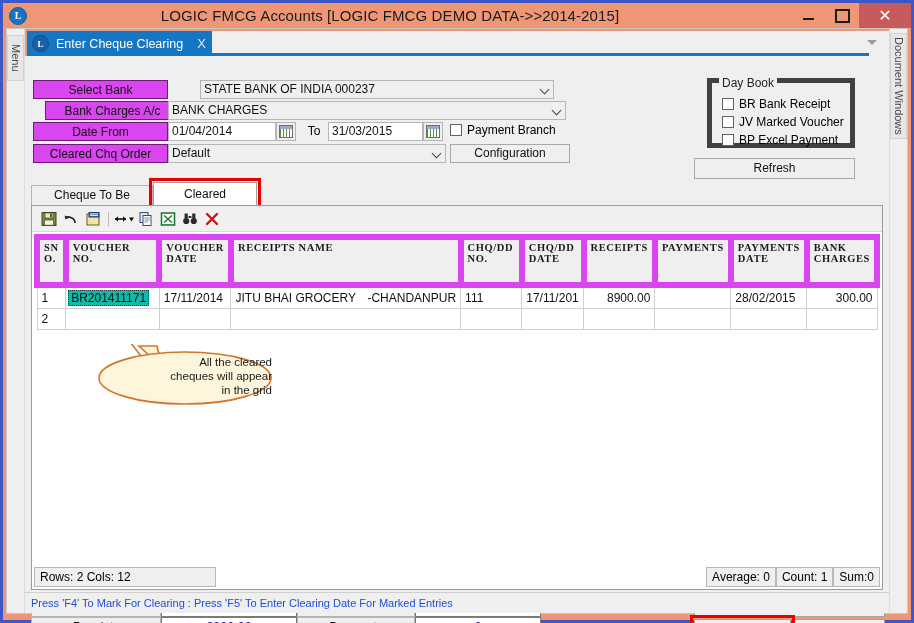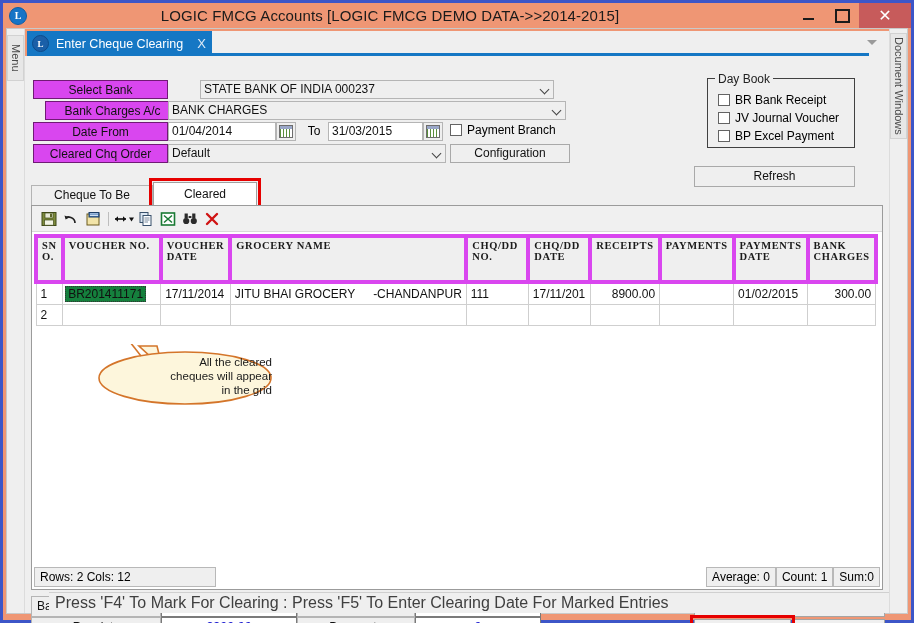--- a/index.html
+++ b/index.html
@@ -158,21 +158,21 @@
   }
   .cbwrap{position:absolute;display:flex;align-items:center;font-size:12px;}
   .cbox{
     width:12px;height:12px;box-sizing:border-box;
     border:1px solid #636363;background:#fff;margin-right:5px;flex:0 0 auto;
   }
 
   
   .group{
     position:absolute;box-sizing:border-box;
-    border:1px solid #404040;
+    border:5px solid #404040;
   }
   .group-title{
     position:absolute;left:7px;top:-7px;background:#efefef;
     padding:0 3px;font-size:12px;color:#222;
   }
 
   
   .gtab{
     position:absolute;height:20px;line-height:19px;box-sizing:border-box;
     background:#efefef;border:1px solid #b4b4b4;border-bottom:none;
@@ -196,39 +196,39 @@
   .ticon{width:22px;height:20px;display:flex;align-items:center;justify-content:center;cursor:default;}
   .tsep{width:1px;height:14px;background:#bdbdbd;margin:0 4px;}
 
   table.grid{
     position:absolute;left:2px;top:28px;right:2px;
     border-collapse:collapse;
     table-layout:fixed;
     font-size:12px;
   }
   table.grid th{
-    background:#efefef;border:4px solid #d946ef;
+    background:#efefef;border:6px solid #d946ef;
     font-family:"Liberation Serif", serif;
     font-weight:bold;font-size:10.5px;
     letter-spacing:.6px;
     text-align:left;vertical-align:top;
     padding:2px 4px;height:38px;
     color:#1a1a1a;
     word-wrap:break-word;
   }
   table.grid td{
     border:1px solid #cfcfcf;
     height:18px;padding:1px 4px;
     font-size:12px;color:#111;
     white-space:nowrap;overflow:hidden;
   }
   td.num{text-align:right;}
   .cellsel{
     display:inline-block;
-    background:#15803d;border:1px dotted #333;
+    background:#14b8a6;border:1px dotted #333;
     padding:0 2px;margin:-1px -2px;
   }
   .acct-wrap{display:flex;justify-content:space-between;}
 
   .gstatus{
     position:absolute;left:2px;right:2px;bottom:2px;height:20px;
     display:flex;align-items:stretch;font-size:12px;
   }
   .gstat-box{
     border:1px solid #b8b8b8;background:#efefef;
@@ -248,21 +248,21 @@
   }
   .btn2{
     position:absolute;box-sizing:border-box;height:21px;line-height:19px;
     background:#efefef;border:1px solid #a4a4a4;
     text-align:center;font-size:12px;color:#111;cursor:default;
     overflow:hidden;white-space:nowrap;
   }
   .statusbar{
     position:absolute;left:0;right:0;bottom:0;height:20px;
     background:#efefef;border-top:1px solid #d0d0d0;
-    font-size:16px;line-height:20px;padding-left:6px;color:#404040;margin-left:24px;
+    font-size:11px;line-height:20px;padding-left:6px;color:#1d4ed8;
   }
 
   
   .callout{
     position:absolute;left:72px;top:288px;width:175px;height:60px;
     pointer-events:none;
   }
   .callout svg{display:block;}
   .callout-text{
     position:absolute;left:0;top:11px;width:175px;text-align:right;
@@ -355,28 +355,28 @@
         <div class="btn" style="left:425px;top:88px;width:120px;">Configuration</div>
 
         <div class="group" style="left:682px;top:22px;width:148px;height:70px;">
           <div class="group-title">Day Book</div>
           <div class="cbwrap" style="left:10px;top:14px;">
             <span class="cbox"></span>
             <span>BR Bank Receipt</span>
           </div>
           <div class="cbwrap" style="left:10px;top:32px;">
             <span class="cbox"></span>
-            <span>JV Journal Voucher</span>
+            <span>JV Marked Voucher</span>
           </div>
           <div class="cbwrap" style="left:10px;top:50px;">
             <span class="cbox"></span>
             <span>BP Excel Payment</span>
           </div>
         </div>
-        <div class="btn" style="left:669px;top:110px;width:161px;height:21px;line-height:19px;">Refresh</div>
+        <div class="btn" style="left:669px;top:102px;width:161px;height:21px;line-height:19px;">Refresh</div>
 
         <div class="gtab" style="left:6px;top:129px;width:122px;">Cheque To Be Cleared</div>
         <div class="gtab active" style="left:128px;top:126px;width:104px;height:23px;line-height:22px;">Cleared Cheques</div>
         <div class="redbox" style="left:124px;top:122px;width:112px;height:31px;"></div>
 
         <div class="gridpanel" style="left:6px;top:149px;right:6px;height:385px;">
 
           <div class="gtoolbar">
             <div class="ticon">
               <svg width="16" height="16" viewBox="0 0 16 16">
@@ -449,21 +449,21 @@
               <col style="width:66px">
                 <col style="width:62px">
                 <col style="width:66px">
                 <col style="width:60px">
             </colgroup>
             <thead>
               <tr>
                 <th>SN O.</th>
                 <th>VOUCHER NO.</th>
                 <th>VOUCHER DATE</th>
-                <th>GROCERY NAME</th>
+                <th>RECEIPTS NAME</th>
                 <th>CHQ/DD NO.</th>
                 <th>CHQ/DD DATE</th>
                 <th>RECEIPTS</th>
                 <th>PAYMENTS</th>
                 <th>PAYMENTS DATE</th>
                 <th>BANK CHARGES</th>
               </tr>
             </thead>
             <tbody>
               <tr>
@@ -475,21 +475,21 @@
                 <td>
                   <span class="acct-wrap">
                     <span>JITU BHAI GROCERY</span>
                     <span>-CHANDANPUR</span>
                   </span>
                 </td>
                 <td>111</td>
                 <td>17/11/201</td>
                 <td class="num">8900.00</td>
                 <td class="num"></td>
-                <td>01/02/2015</td>
+                <td>28/02/2015</td>
                 <td class="num">300.00</td>
               </tr>
               <tr>
                 <td>2</td>
                 <td></td>
                 <td></td>
                 <td></td>
                 <td></td>
                 <td></td>
                 <td></td>

